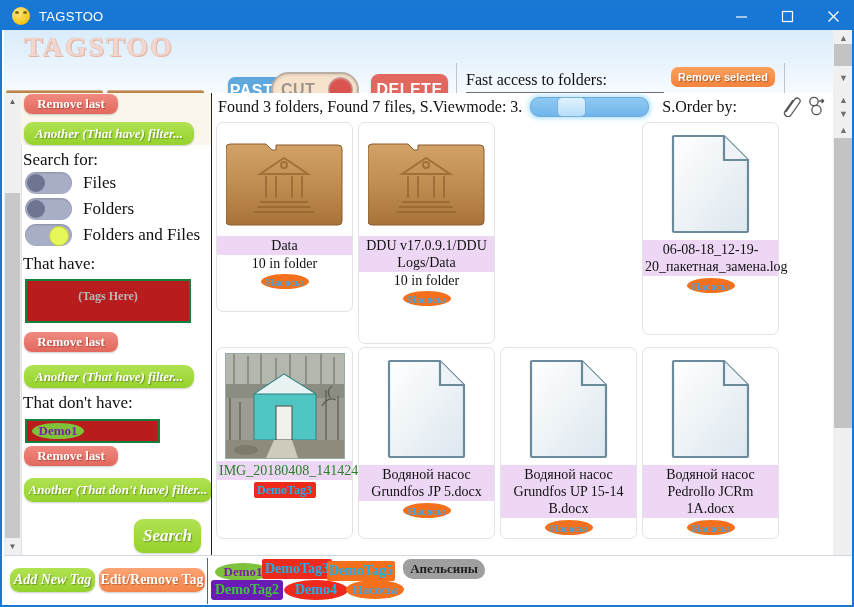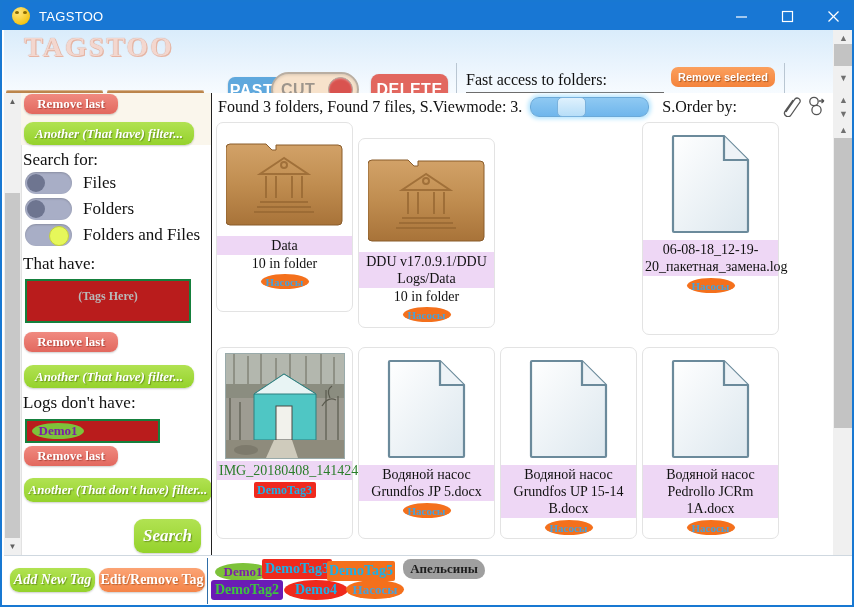--- a/index.html
+++ b/index.html
@@ -261,21 +261,21 @@
       <div class="sect-label" style="position:absolute;left:2px;top:161px;">That have:</div>
 
       <div class="tagbox" style="position:absolute;left:4px;top:186px;width:166px;height:44px;">
         <div class="ph">(Tags Here)</div>
       </div>
 
       <div class="redbtn" style="position:absolute;left:3px;top:239px;width:94px;height:20px;">Remove last</div>
 
       <div class="greenbtn" style="position:absolute;left:3px;top:272px;width:170px;height:23px;">Another (That have) filter...</div>
 
-      <div class="sect-label" style="position:absolute;left:2px;top:300px;">Logs don't have:</div>
+      <div class="sect-label" style="position:absolute;left:2px;top:300px;">That don't have:</div>
 
       <div class="tagbox" style="position:absolute;left:4px;top:326px;width:135px;height:24px;display:flex;align-items:center;">
         <div class="tagchip ell" style="margin-left:5px;width:52px;height:16px;background:#7dc23a;color:#7a1fa8;font-size:13px;">Demo1</div>
       </div>
 
       <div class="redbtn" style="position:absolute;left:3px;top:353px;width:94px;height:20px;">Remove last</div>
 
       <div class="greenbtn" style="position:absolute;left:3px;top:385px;width:188px;height:24px;">Another (That don't have) filter...</div>
 
       <div class="greenbtn" style="position:absolute;left:113px;top:426px;width:67px;height:34px;font-size:17px;">Search</div>
@@ -336,21 +336,21 @@
             <path d="M0 52 h118" stroke="#b2844c" stroke-width="0"></path>
           </svg>
         </div>
         <div class="cap">Data</div>
         <div class="sub">10 in folder</div>
         <div class="itemtags">
           <div class="tagchip ell" style="width:48px;height:15px;background:#f4701c;color:#49a0d8;font-size:11px;">Насосы</div>
         </div>
       </div>
 
-      <div class="card" style="left:145px;top:1px;width:137px;height:190px;margin-top:16px;">
+      <div class="card" style="left:145px;top:1px;width:137px;height:222px;">
         <div class="thumbwrap">
           <svg width="118" height="96" viewBox="0 0 118 96">
             <path d="M4 10 h36 l6 6 h4 v-5 h62 a4 4 0 0 1 4 4 v72 a4 4 0 0 1 -4 4 H4 a4 4 0 0 1 -4 -4 V14 a4 4 0 0 1 4 -4 z" fill="url(#wd1)" stroke="#8a5c2b" stroke-width="1"></path>
             <g fill="none" stroke="#9a6a34" stroke-width="2" opacity="0.85">
               <path d="M58 24 L34 40 H82 Z"></path>
               <circle cx="58" cy="31" r="3"></circle>
               <path d="M40 42 v22 M50 42 v22 M66 42 v22 M76 42 v22"></path>
               <path d="M34 68 h48 M31 73 h54 M28 78 h60"></path>
             </g>
           </svg>

